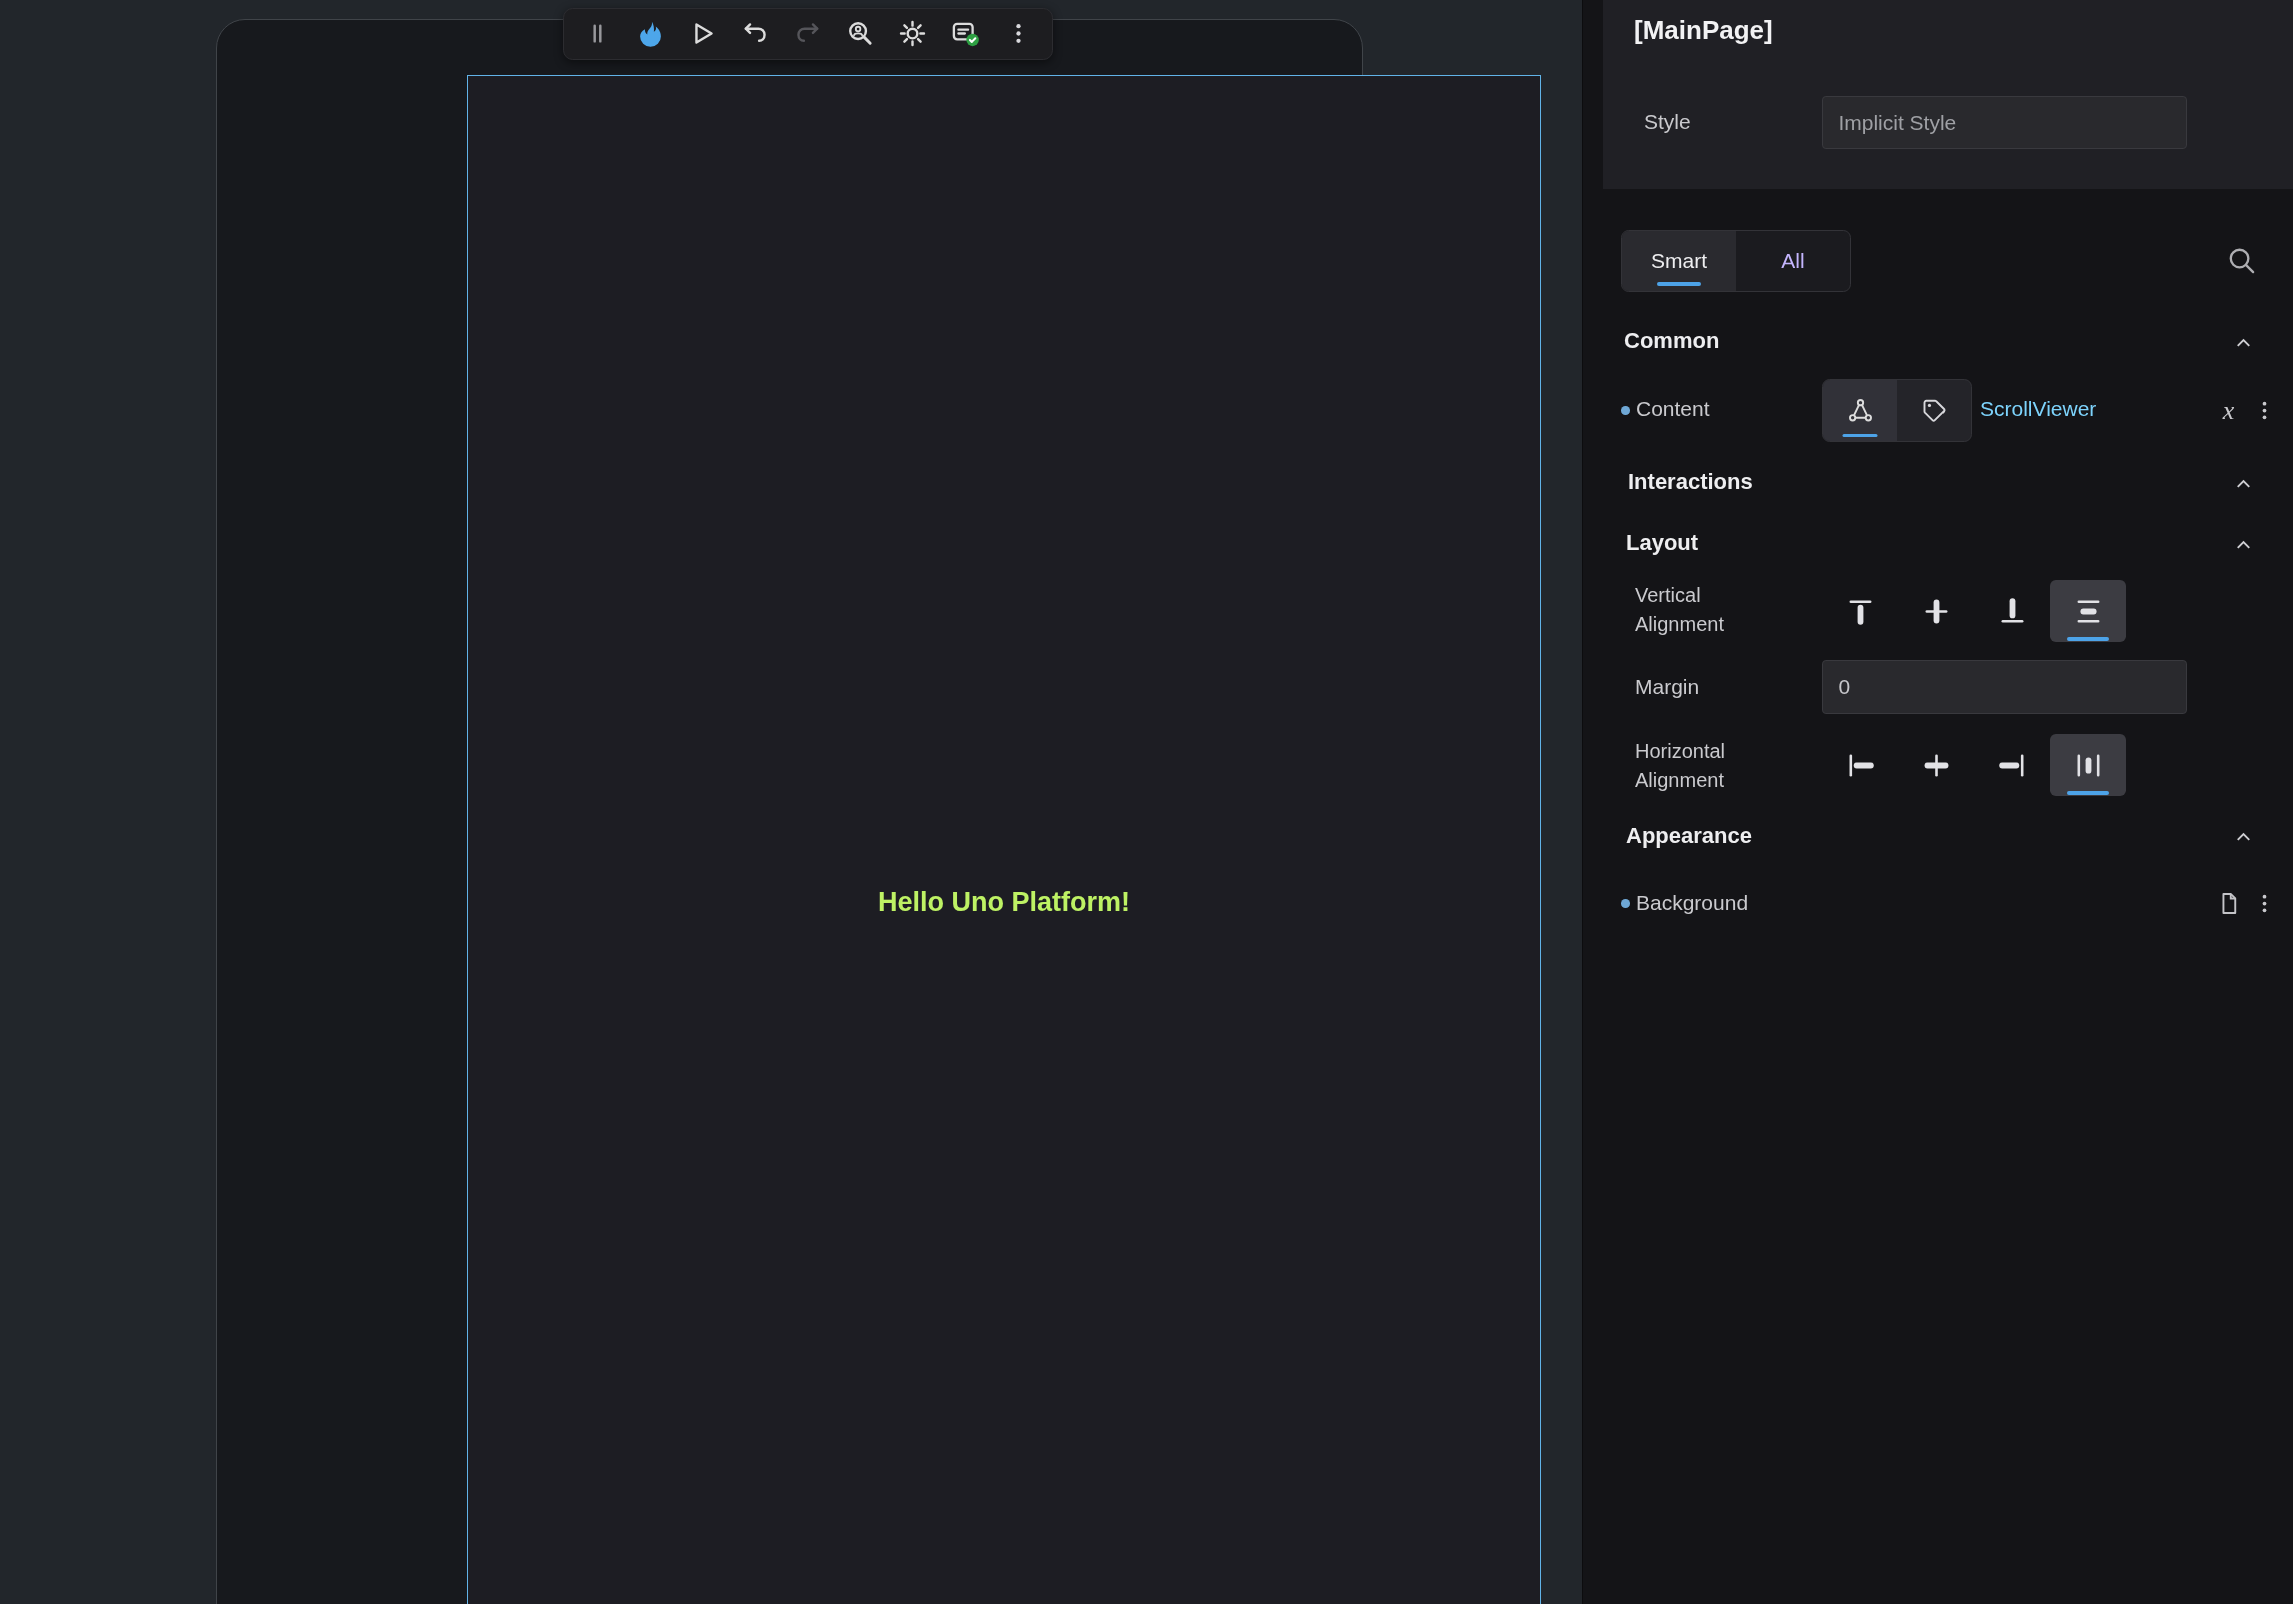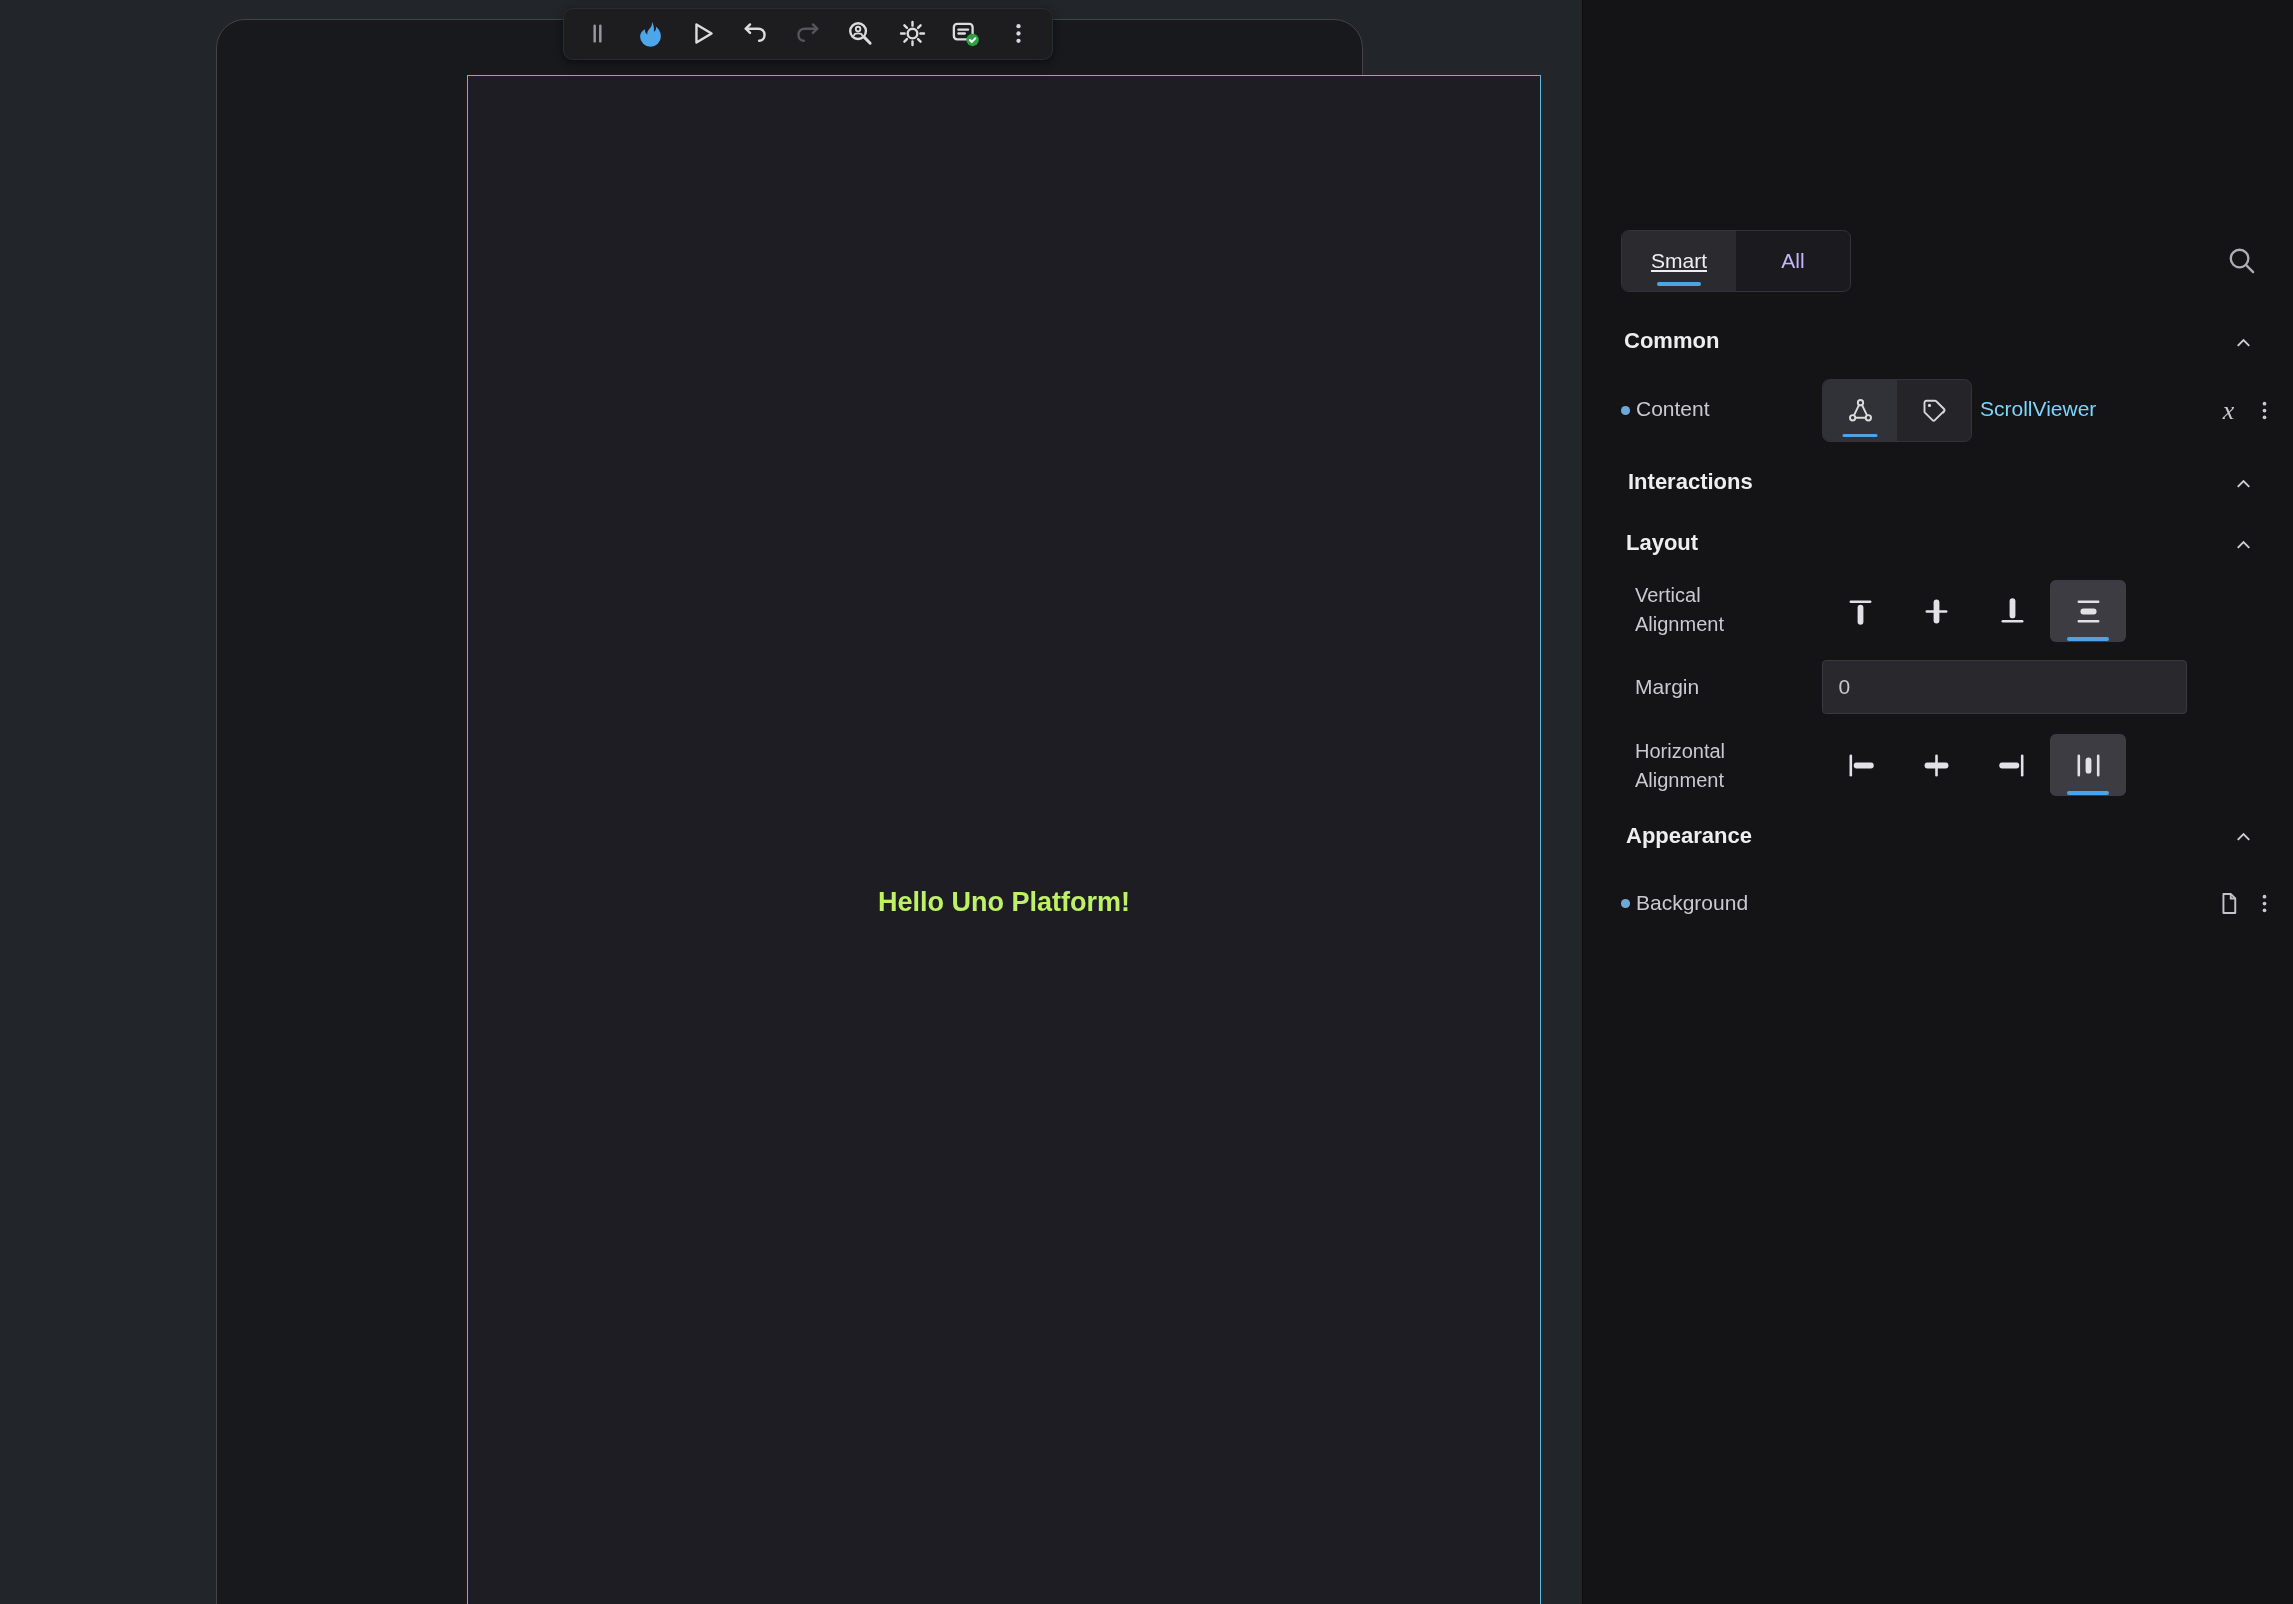--- a/index.html
+++ b/index.html
@@ -38,21 +38,21 @@
   .field { background: #29292d; border: 1px solid #39393e; border-radius: 3.9px;
            color: #c6c6ca; font-size: 21px; padding: 0 15.4px; outline: none;
            font-family: "Liberation Sans", sans-serif; }
   #style-input { position: absolute; left: 219px; top: 96px; width: 365px; height: 53px; color: #9fa0a5; }
 
   
   #tabs { position: absolute; left: 38px; top: 230px; height: 62px; display: flex;
           background: #1b1b1f; border: 1px solid #333338; border-radius: 7.7px; overflow: hidden; }
   .tab { position: relative; width: 114px; height: 100%; display: flex; align-items: center; justify-content: center;
          font-size: 21px; color: #c4b5fd; cursor: pointer; }
-  .tab.selected { background: #2a2a2f; color: #eeeef0; text-decoration: underline; }
+  .tab.selected { background: #2a2a2f; color: #eeeef0; }
   .tab.selected::after { content: ""; position: absolute; left: 50%; transform: translateX(-50%); bottom: 4.8px;
                          width: 44px; height: 3.9px; border-radius: 1.9px; background: var(--accent); }
   #panel-search { position: absolute; left: 643px; top: 245px; width: 33px; height: 33px; cursor: pointer; }
 
   
   .section-header { position: absolute; font-size: 22px; font-weight: bold; color: #eeeef0; }
   .chevron { position: absolute; left: 649px; width: 23px; height: 23px; cursor: pointer; }
 
   
   .prop-label { position: absolute; font-size: 21px; color: #cacace; }
@@ -151,20 +151,25 @@
       <svg width="27" height="27" viewBox="0 0 24 24" fill="#d8d8dc">
         <circle cx="12" cy="5.5" r="1.9"></circle>
           <circle cx="12" cy="12" r="1.9"></circle>
           <circle cx="12" cy="18.5" r="1.9"></circle>
       </svg>
     </span>
   </div>
 
   <div id="panel">
 
+    <div id="panel-header-block">
+      <div id="panel-title">[MainPage]</div>
+      <div id="style-label">Style</div>
+      <input id="style-input" class="field" readonly="" value="Implicit Style" style="">
+    </div>
 
     <div id="tabs">
       <div class="tab selected">
         <span>Smart</span>
       </div>
       <div class="tab">
         <span>All</span>
       </div>
     </div>
     <span id="panel-search">

